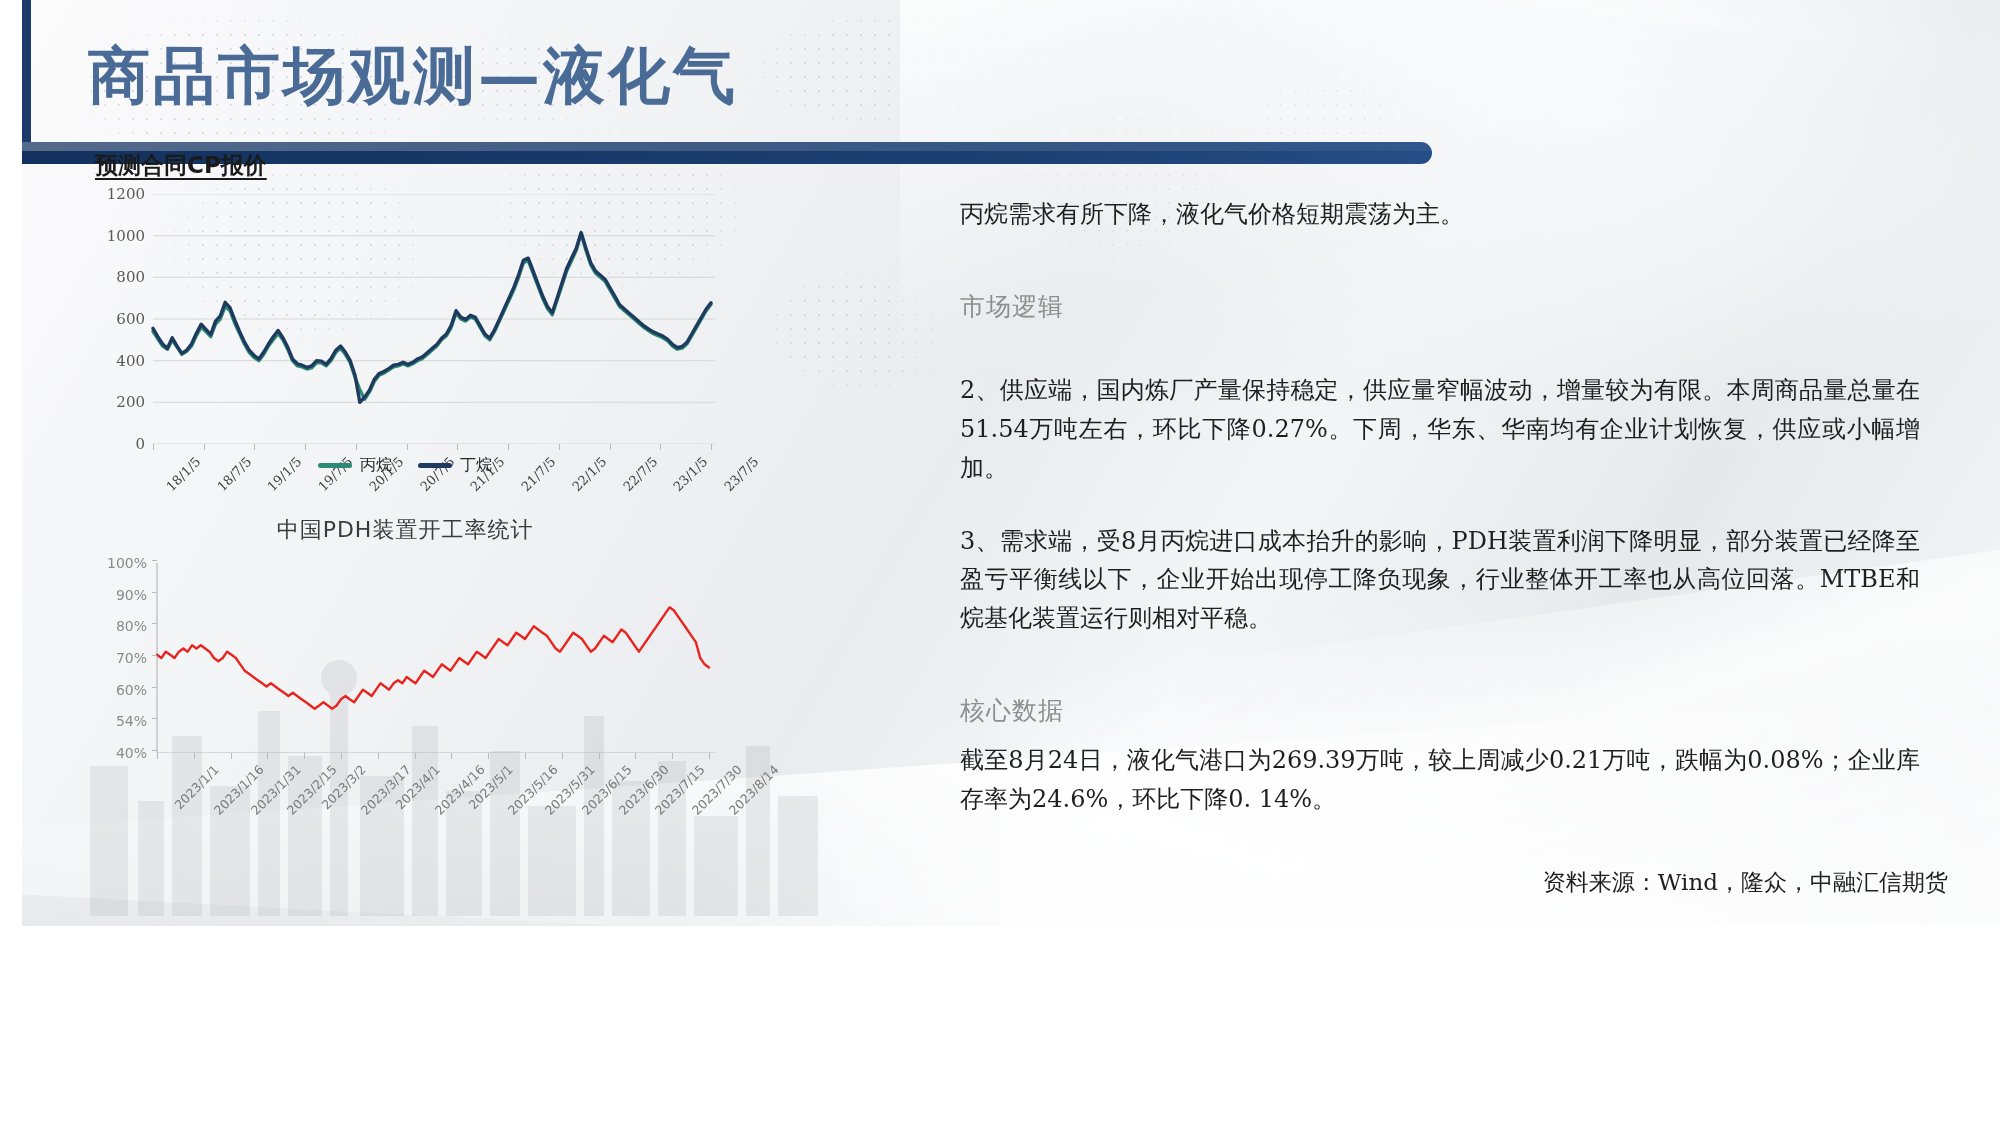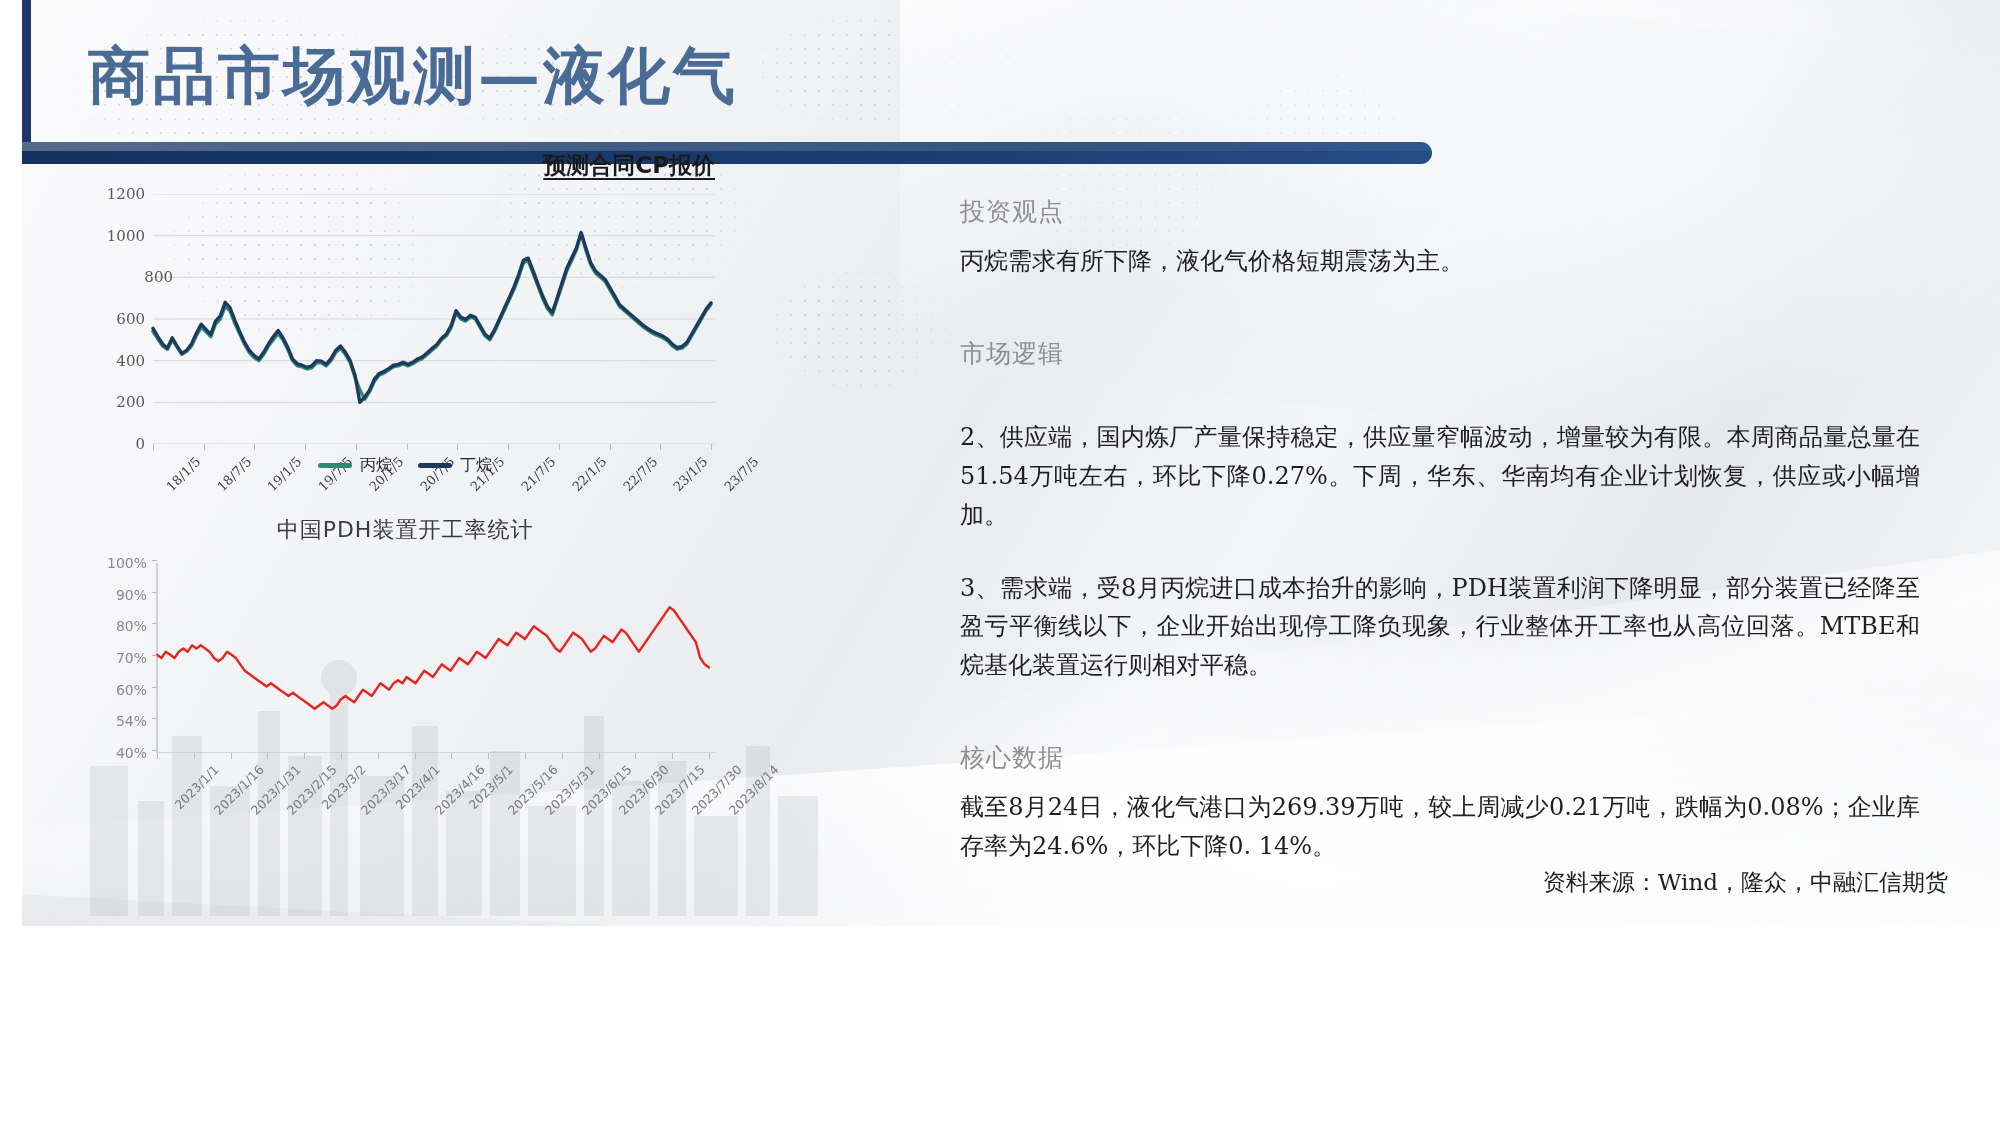--- a/index.html
+++ b/index.html
@@ -76,21 +76,21 @@
     position:absolute;left:88px;top:34px;
     font-family:"DejaVu Serif","Liberation Serif",serif;
     font-size:62px;font-weight:700;color:#4a6b96;letter-spacing:3px;
     white-space:nowrap;
   }
 
   
   .chart-card{position:absolute;}
   #chart1{left:95px;top:150px;width:620px;height:340px;}
   .c1title{
-    position:absolute;left:0;top:0;width:620px;text-align:right;
+    position:absolute;left:0;top:0;width:620px;text-align:left;
     font-size:23px;font-weight:700;color:#1a1a1a;
     text-decoration:underline;text-underline-offset:5px;
     font-family:"DejaVu Sans","Liberation Sans",sans-serif;
   }
   .plot{position:absolute;}
   .ytick{position:absolute;right:0;transform:translateY(-50%);
     font-size:15px;color:#595959;text-align:right;white-space:nowrap;
     font-family:"DejaVu Serif","Liberation Serif",serif;}
   .xtick-rot{
     position:absolute;transform-origin:right top;transform:rotate(-45deg);
@@ -189,21 +189,21 @@
           <g transform="translate(58,0)">
             <path d="M0.00 134.38 L4.81 142.71 L9.62 150.00 L14.43 154.17 L19.24 143.75 L24.05 152.08 L28.86 159.38 L33.67 156.25 L38.48 150.00 L43.29 139.58 L48.10 130.21 L52.91 135.42 L57.72 140.63 L62.53 127.08 L67.34 121.88 L72.16 108.33 L76.97 113.54 L81.78 126.04 L86.59 137.50 L91.40 147.92 L96.21 156.25 L101.02 161.46 L105.83 165.00 L110.64 158.33 L115.45 150.00 L120.26 142.71 L125.07 136.46 L129.88 143.75 L134.69 153.13 L139.50 165.00 L144.31 169.79 L149.12 171.25 L153.93 173.33 L158.74 171.88 L163.55 166.67 L168.36 167.08 L173.17 170.42 L177.98 164.58 L182.79 156.25 L187.60 152.08 L192.41 158.33 L197.22 166.67 L202.03 181.25 L206.84 208.33 L211.66 203.13 L216.47 196.25 L221.28 185.42 L226.09 179.58 L230.90 177.50 L235.71 174.58 L240.52 171.25 L245.33 170.42 L250.14 168.33 L254.95 170.42 L259.76 168.33 L264.57 165.00 L269.38 162.92 L274.19 158.75 L279.00 154.58 L283.81 150.42 L288.62 144.17 L293.43 140.00 L298.24 131.25 L303.05 116.67 L307.86 123.33 L312.67 125.42 L317.48 121.25 L322.29 123.33 L327.10 131.67 L331.91 140.00 L336.72 144.17 L341.53 135.83 L346.34 125.42 L351.16 114.58 L355.97 104.17 L360.78 93.33 L365.59 80.83 L370.40 66.25 L375.21 64.17 L380.02 76.67 L384.83 89.58 L389.64 102.08 L394.45 112.50 L399.26 118.75 L404.07 104.17 L408.88 89.17 L413.69 74.58 L418.50 64.17 L423.31 54.17 L428.12 38.54 L432.93 54.17 L437.74 68.75 L442.55 77.08 L447.36 81.25 L452.17 85.42 L456.98 93.75 L461.79 102.08 L466.60 110.83 L471.41 115.00 L476.22 119.17 L481.03 123.33 L485.84 127.50 L490.66 131.67 L495.47 135.00 L500.28 137.92 L505.09 140.00 L509.90 142.08 L514.71 145.42 L519.52 150.42 L524.33 153.75 L529.14 152.50 L533.95 148.33 L538.76 140.00 L543.57 131.67 L548.38 123.33 L553.19 115.00 L558.00 108.75 " fill="none" stroke="#1F3A5F" stroke-width="3.4" stroke-linejoin="round" stroke-linecap="round"></path>
           </g>
         </svg>
     </div>
     <div id="c1ylabels">
         <div class="ytick" style="top: 294px; right: 570px;">0</div>
         <div class="ytick" style="top: 252.333px; right: 570px;">200</div>
         <div class="ytick" style="top: 210.667px; right: 570px;">400</div>
         <div class="ytick" style="top: 169px; right: 570px; text-align: right;">600</div>
-        <div class="ytick" style="top: 127.333px; right: 542px;">800</div>
+        <div class="ytick" style="top: 127.333px; right: 570px;">800</div>
         <div class="ytick" style="top: 85.6667px; right: 570px;">1000</div>
         <div class="ytick" style="top: 44px; right: 570px;">1200</div>
       </div>
     <div id="c1xlabels">
         <div class="xtick-rot" style="left: 56px; top: 304px;">18/1/5</div>
         <div class="tickmark" style="left: 58px; top: 294px;"></div>
         <div class="xtick-rot" style="left: 106.727px; top: 304px;">18/7/5</div>
         <div class="tickmark" style="left: 108.727px; top: 294px;"></div>
         <div class="xtick-rot" style="left: 157.455px; top: 304px;">19/1/5</div>
         <div class="tickmark" style="left: 159.455px; top: 294px;"></div>
@@ -297,21 +297,20 @@
         <div class="xtick2" style="left: 575.2px; top: 247px;">2023/7/30</div>
         <div class="tickmark" style="left: 577.2px; top: 238px;"></div>
         <div class="xtick2" style="left: 612px; top: 247px;">2023/8/14</div>
         <div class="tickmark" style="left: 614px; top: 238px;"></div>
       </div>
   </div>
 
   <div class="textpanel">
 
     <div>
-      <div class="sec-head">投资观点</div>
       <p class="sec-body">丙烷需求有所下降，液化气价格短期震荡为主。</p>
     </div>
 
     <div class="gap-lg"></div>
 
     <div>
       <div class="sec-head">市场逻辑</div>
       <div class="gap-md"></div>
       <p class="sec-body">2、供应端，国内炼厂产量保持稳定，供应量窄幅波动，增量较为有限。本周商品量总量在51.54万吨左右，环比下降0.27%。下周，华东、华南均有企业计划恢复，供应或小幅增加。</p>
       <div class="gap-md"></div>

